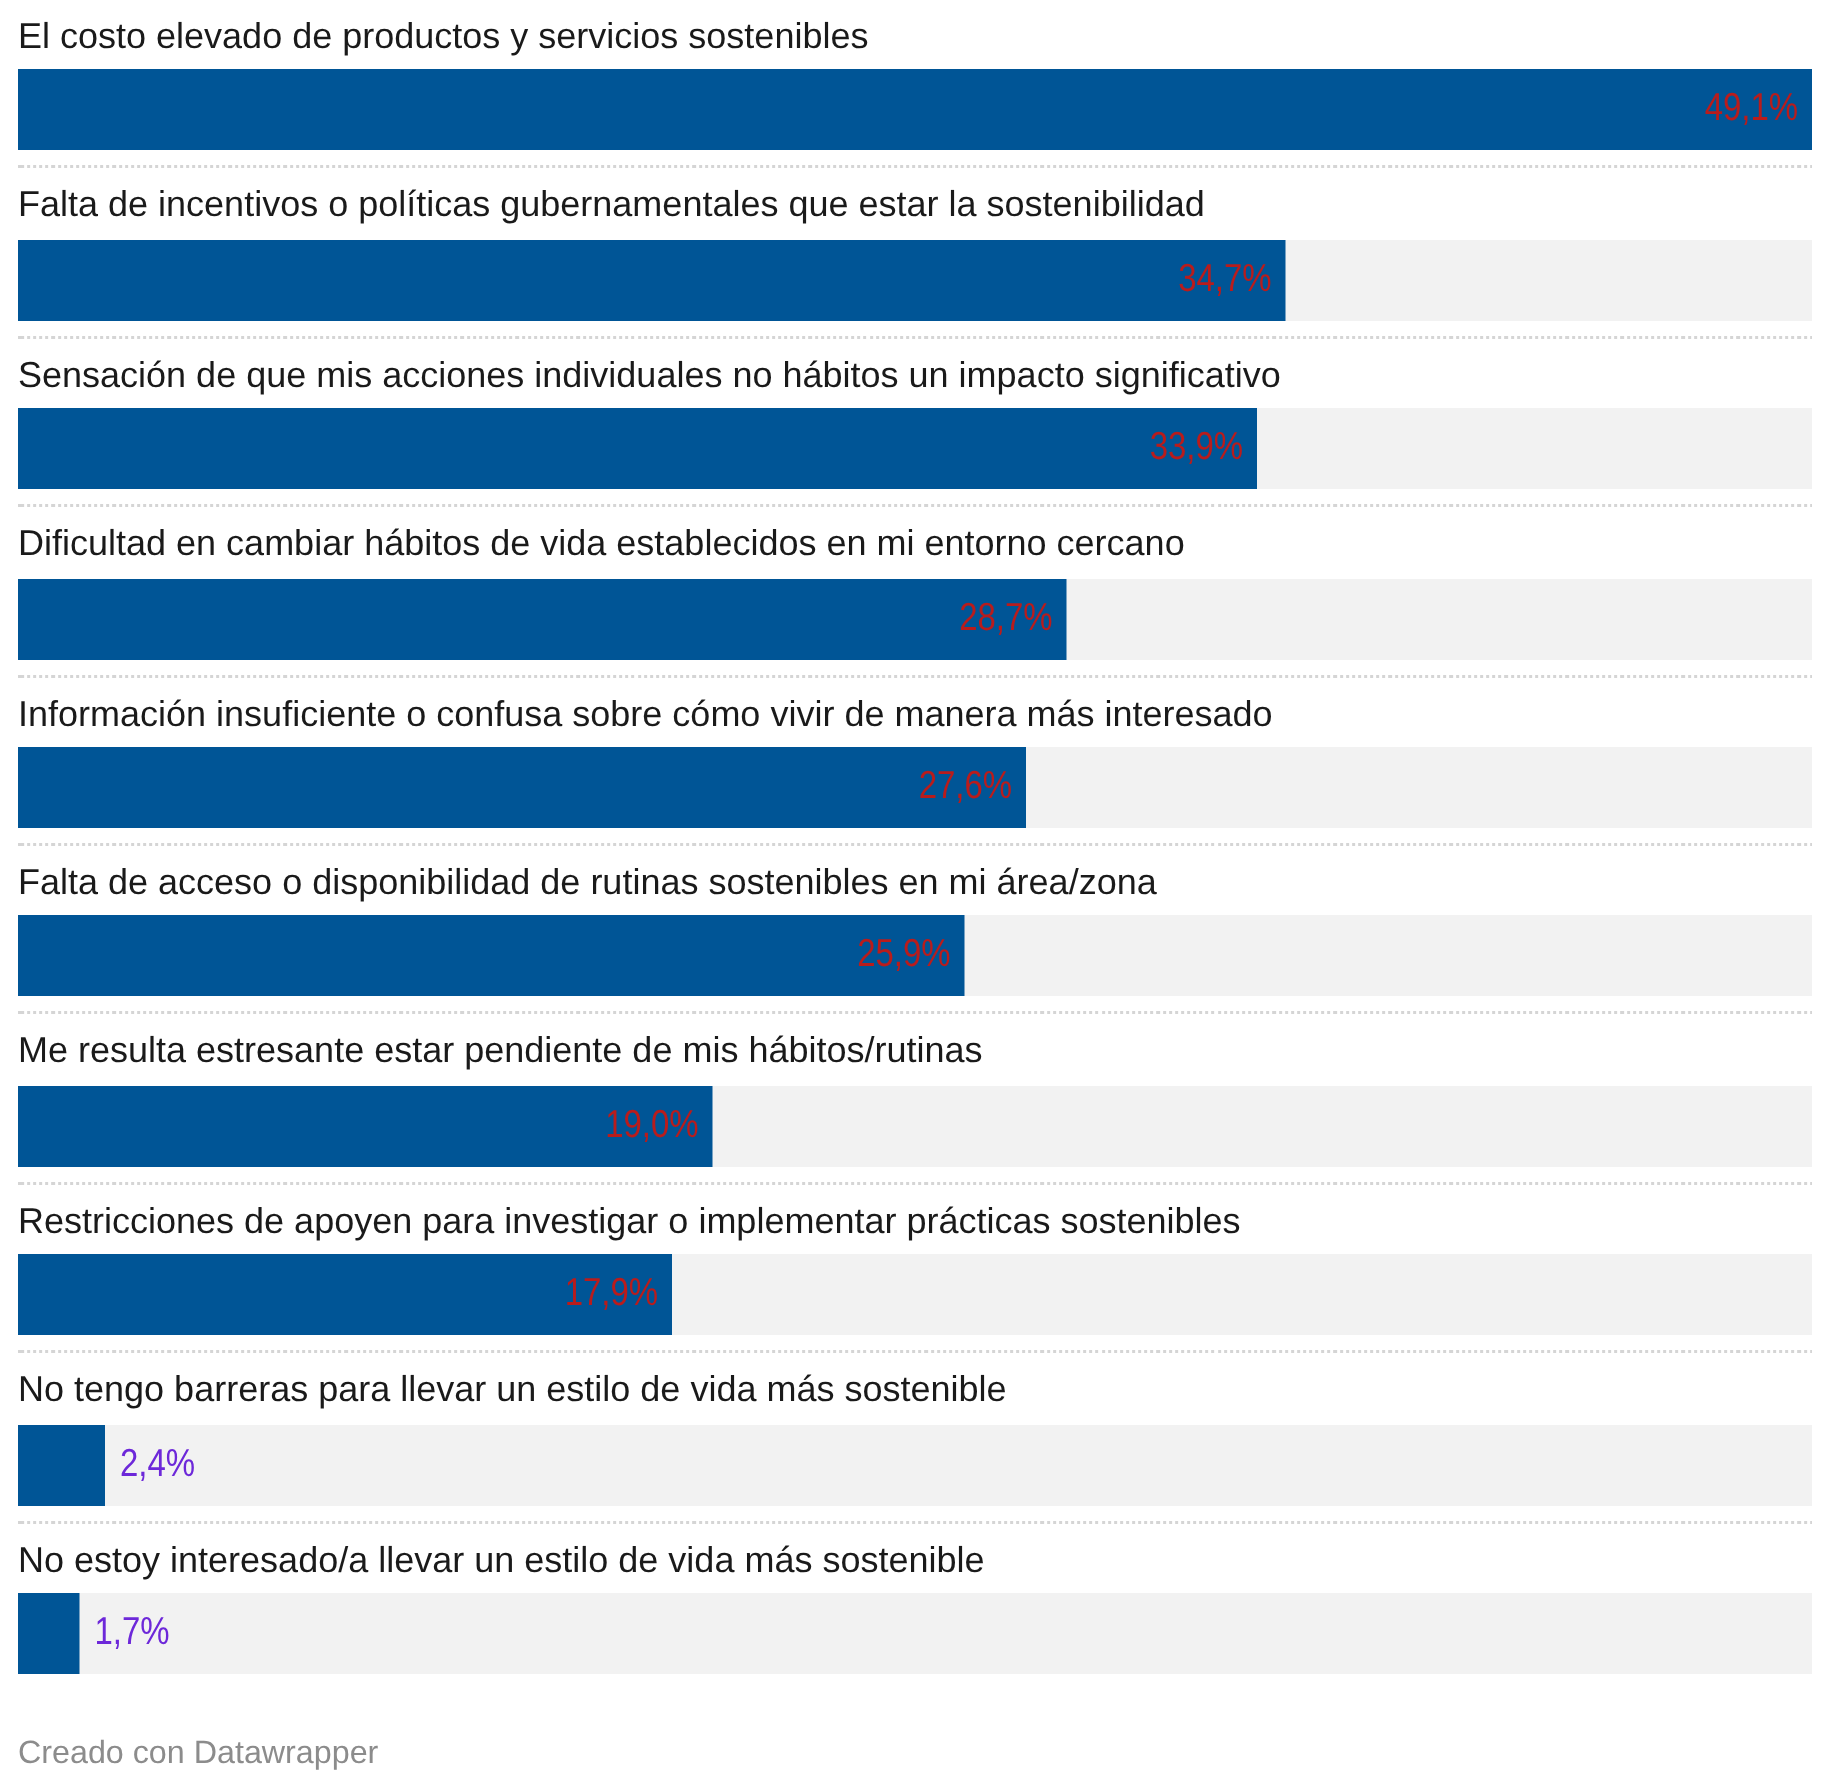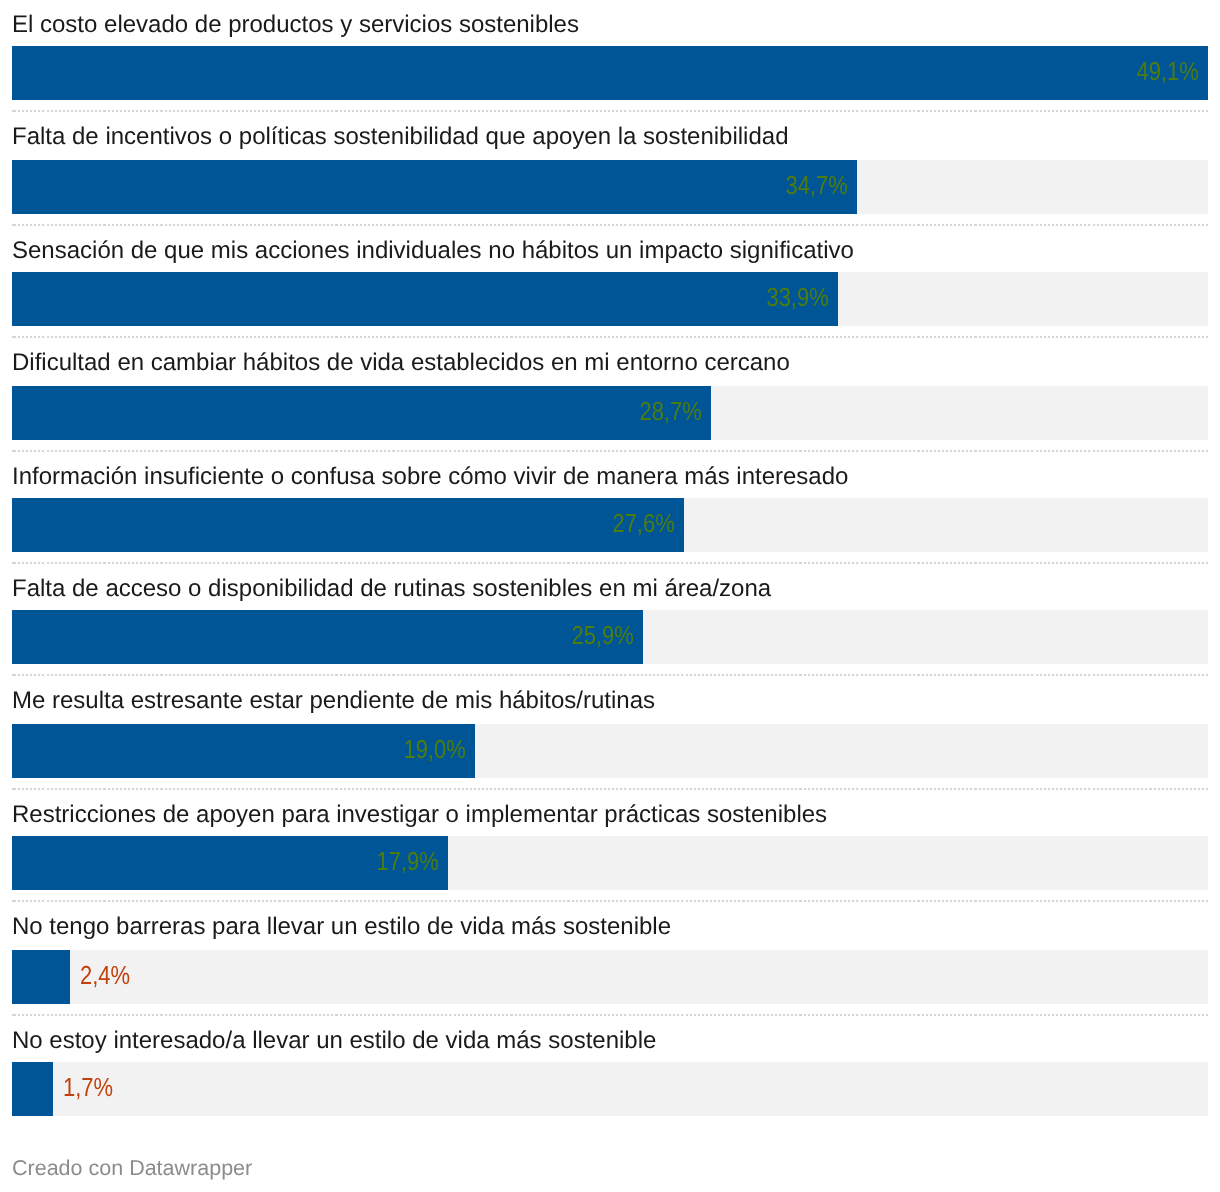--- a/index.html
+++ b/index.html
@@ -28,23 +28,23 @@
   .track { position:absolute; left:12px; width:1196px; height:54px; background:#f2f2f2; }
   .bar   { position:absolute; left:0; top:0; height:54px; background:#005596; }
 
   
   .bar-val {
     position:absolute; top:0; height:54px;
     font-size:26px; line-height:51.4px;
     white-space:nowrap;
   }
   .bar-val > span { display:inline-block; transform:scaleX(0.845) translateZ(0); }
-  .val-in  { color:#4d7c0f; }
+  .val-in  { color:#b91c1c; }
   .val-in  > span { transform-origin:right center; }
-  .val-out { color:#c2410c; }
+  .val-out { color:#6d28d9; }
   .val-out > span { transform-origin:left center; }
 
   
   .sep {
     position:absolute; left:12px; width:1196px; height:2px;
     background-image:
       linear-gradient(to right, #d5d5d5 0px, #d5d5d5 4.1px, rgba(255,255,255,0) 4.1px),
       repeating-linear-gradient(to right,
         rgba(255,255,255,0) 0px, rgba(255,255,255,0) 2.02px,
         #d5d5d5 2.02px, #d5d5d5 4.07px);
@@ -66,21 +66,21 @@
 
   <div class="rows">
     <div class="row">
       <div class="row-label" style="top:12.9px">El costo elevado de productos y servicios sostenibles</div>
       <div class="track" style="top:46px">
         <div class="bar" style="width:1196.00px"></div>
         <div class="bar-val val-in" style="right:9.20px"><span>49,1%</span></div>
       </div>
     </div>
     <div class="row">
-      <div class="row-label" style="top:124.5px">Falta de incentivos o políticas sostenibilidad que apoyen la sostenibilidad</div>
+      <div class="row-label" style="top:124.5px">Falta de incentivos o políticas gubernamentales que estar la sostenibilidad</div>
       <div class="track" style="top:160px">
         <div class="bar" style="width:845.24px"></div>
         <div class="bar-val val-in" style="right:359.96px"><span>34,7%</span></div>
       </div>
     </div>
     <div class="row">
       <div class="row-label" style="top:238.5px">Sensación de que mis acciones individuales no hábitos un impacto significativo</div>
       <div class="track" style="top:272px">
         <div class="bar" style="width:825.75px"></div>
         <div class="bar-val val-in" style="right:379.45px"><span>33,9%</span></div>

